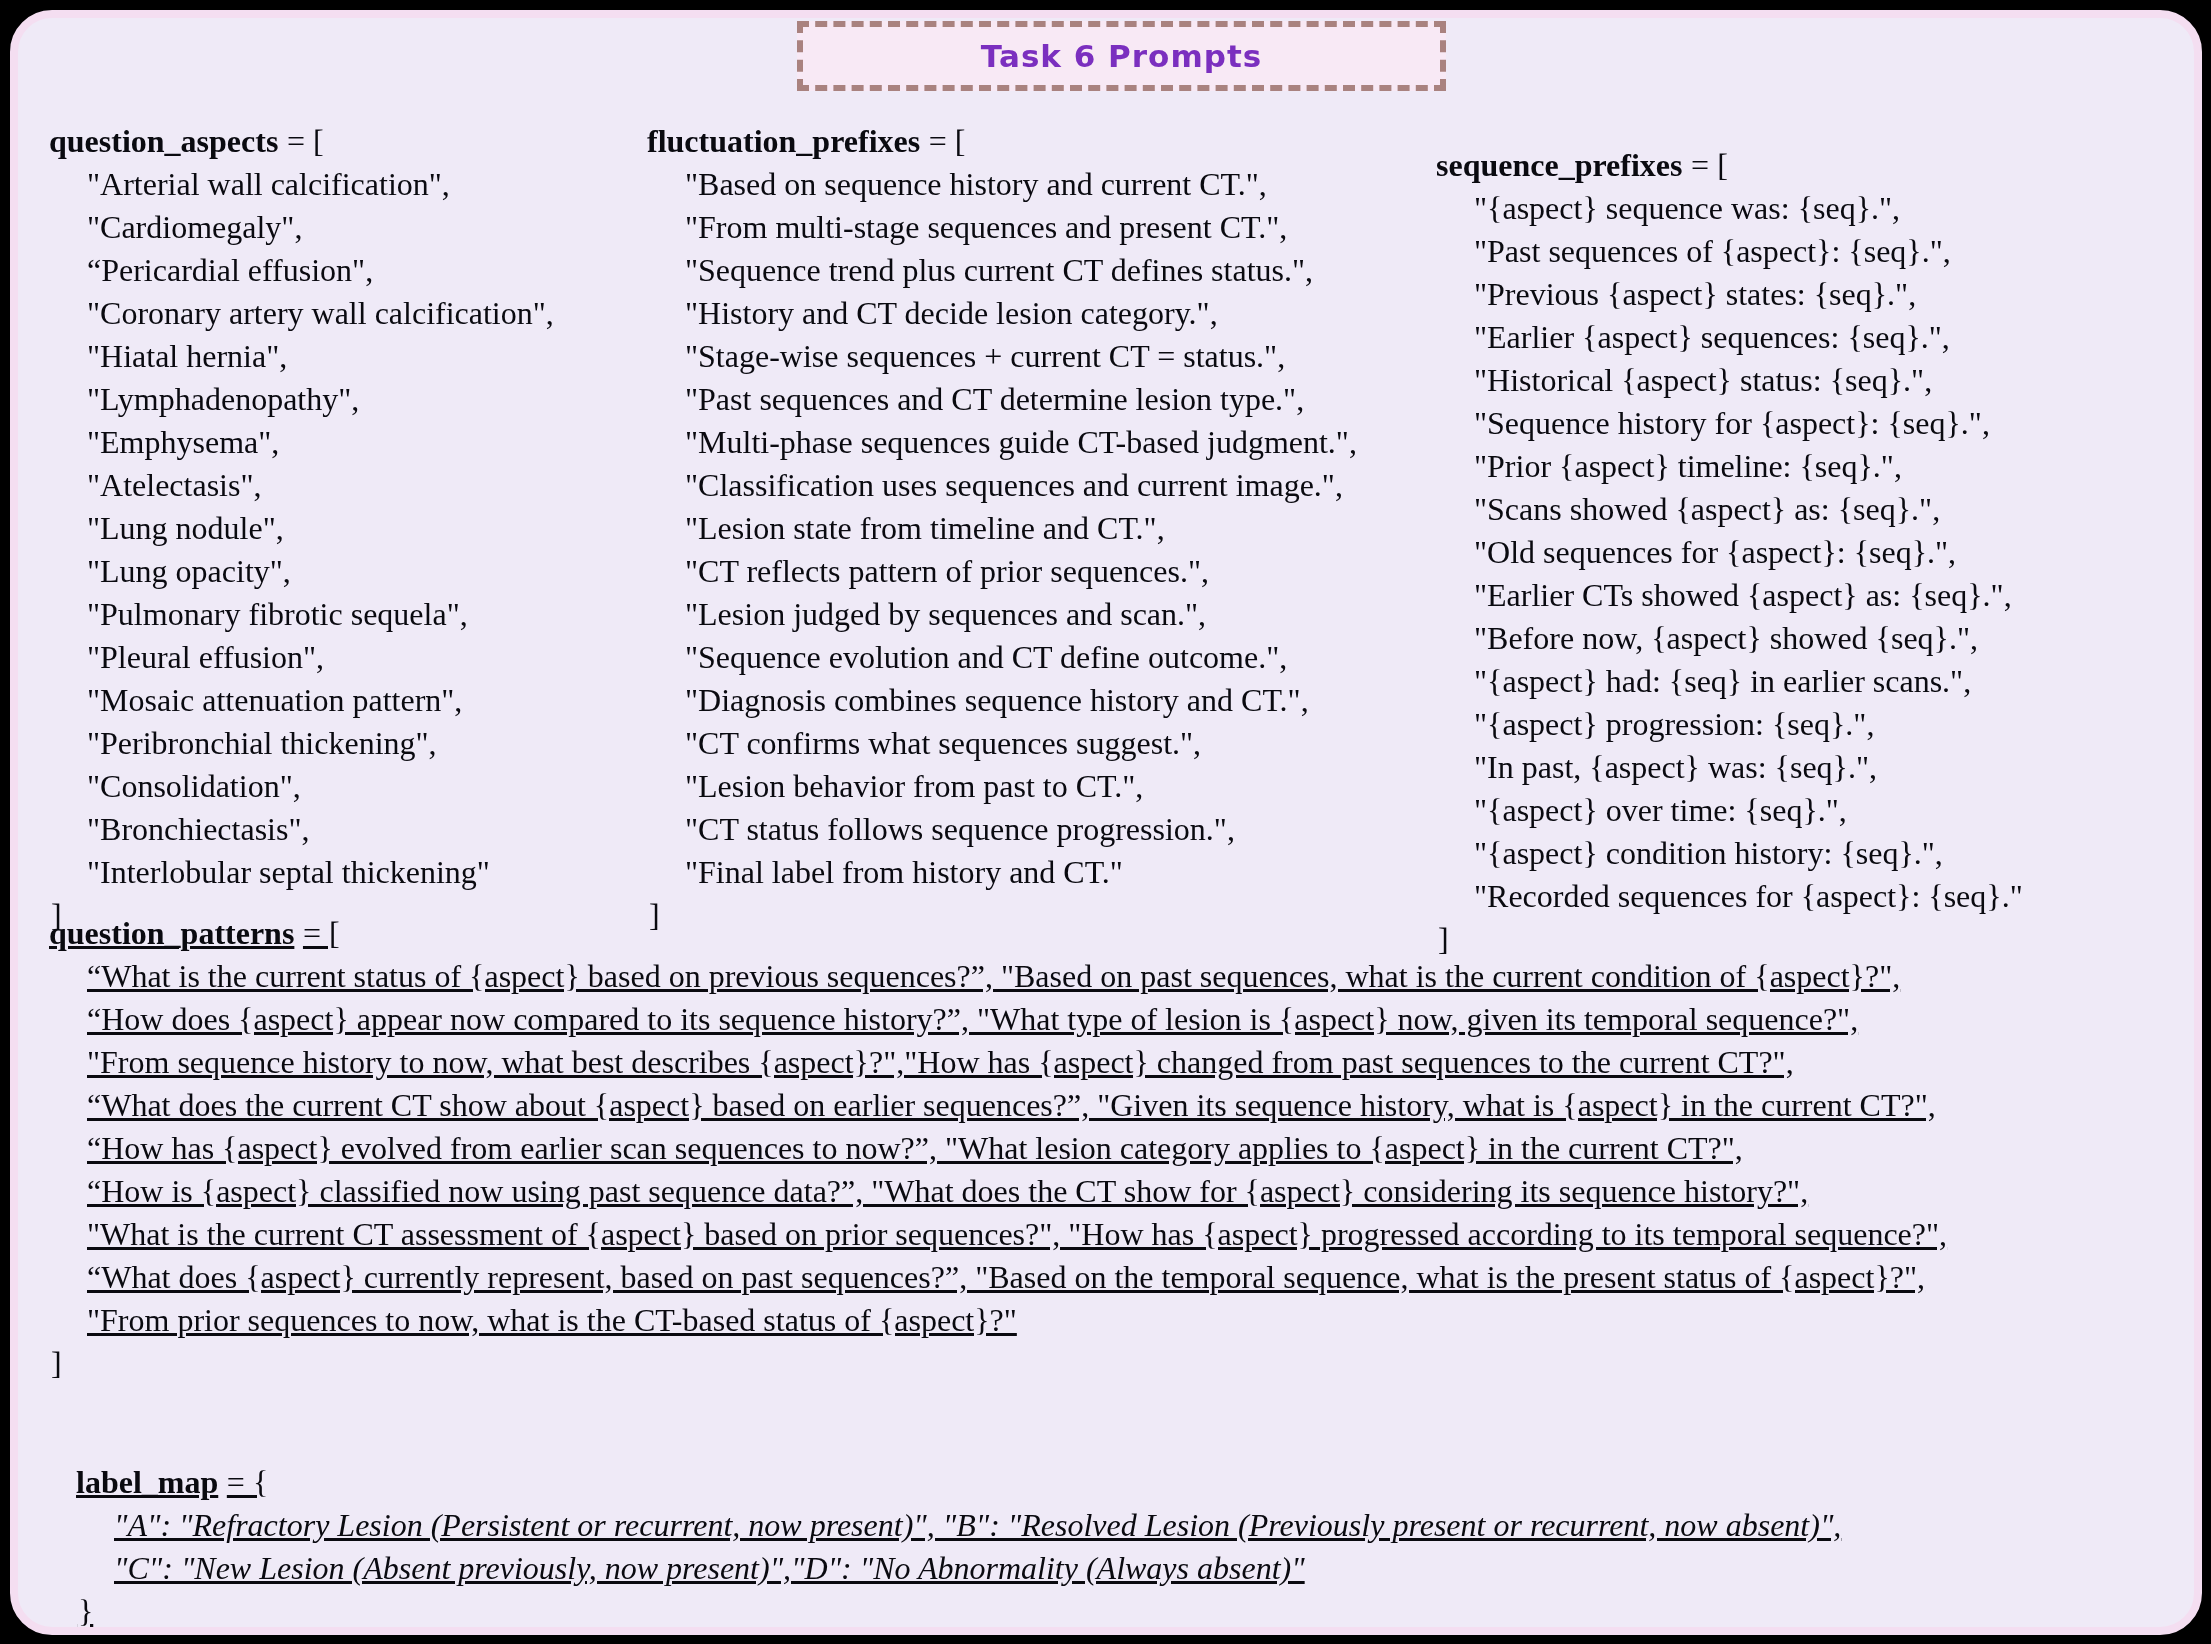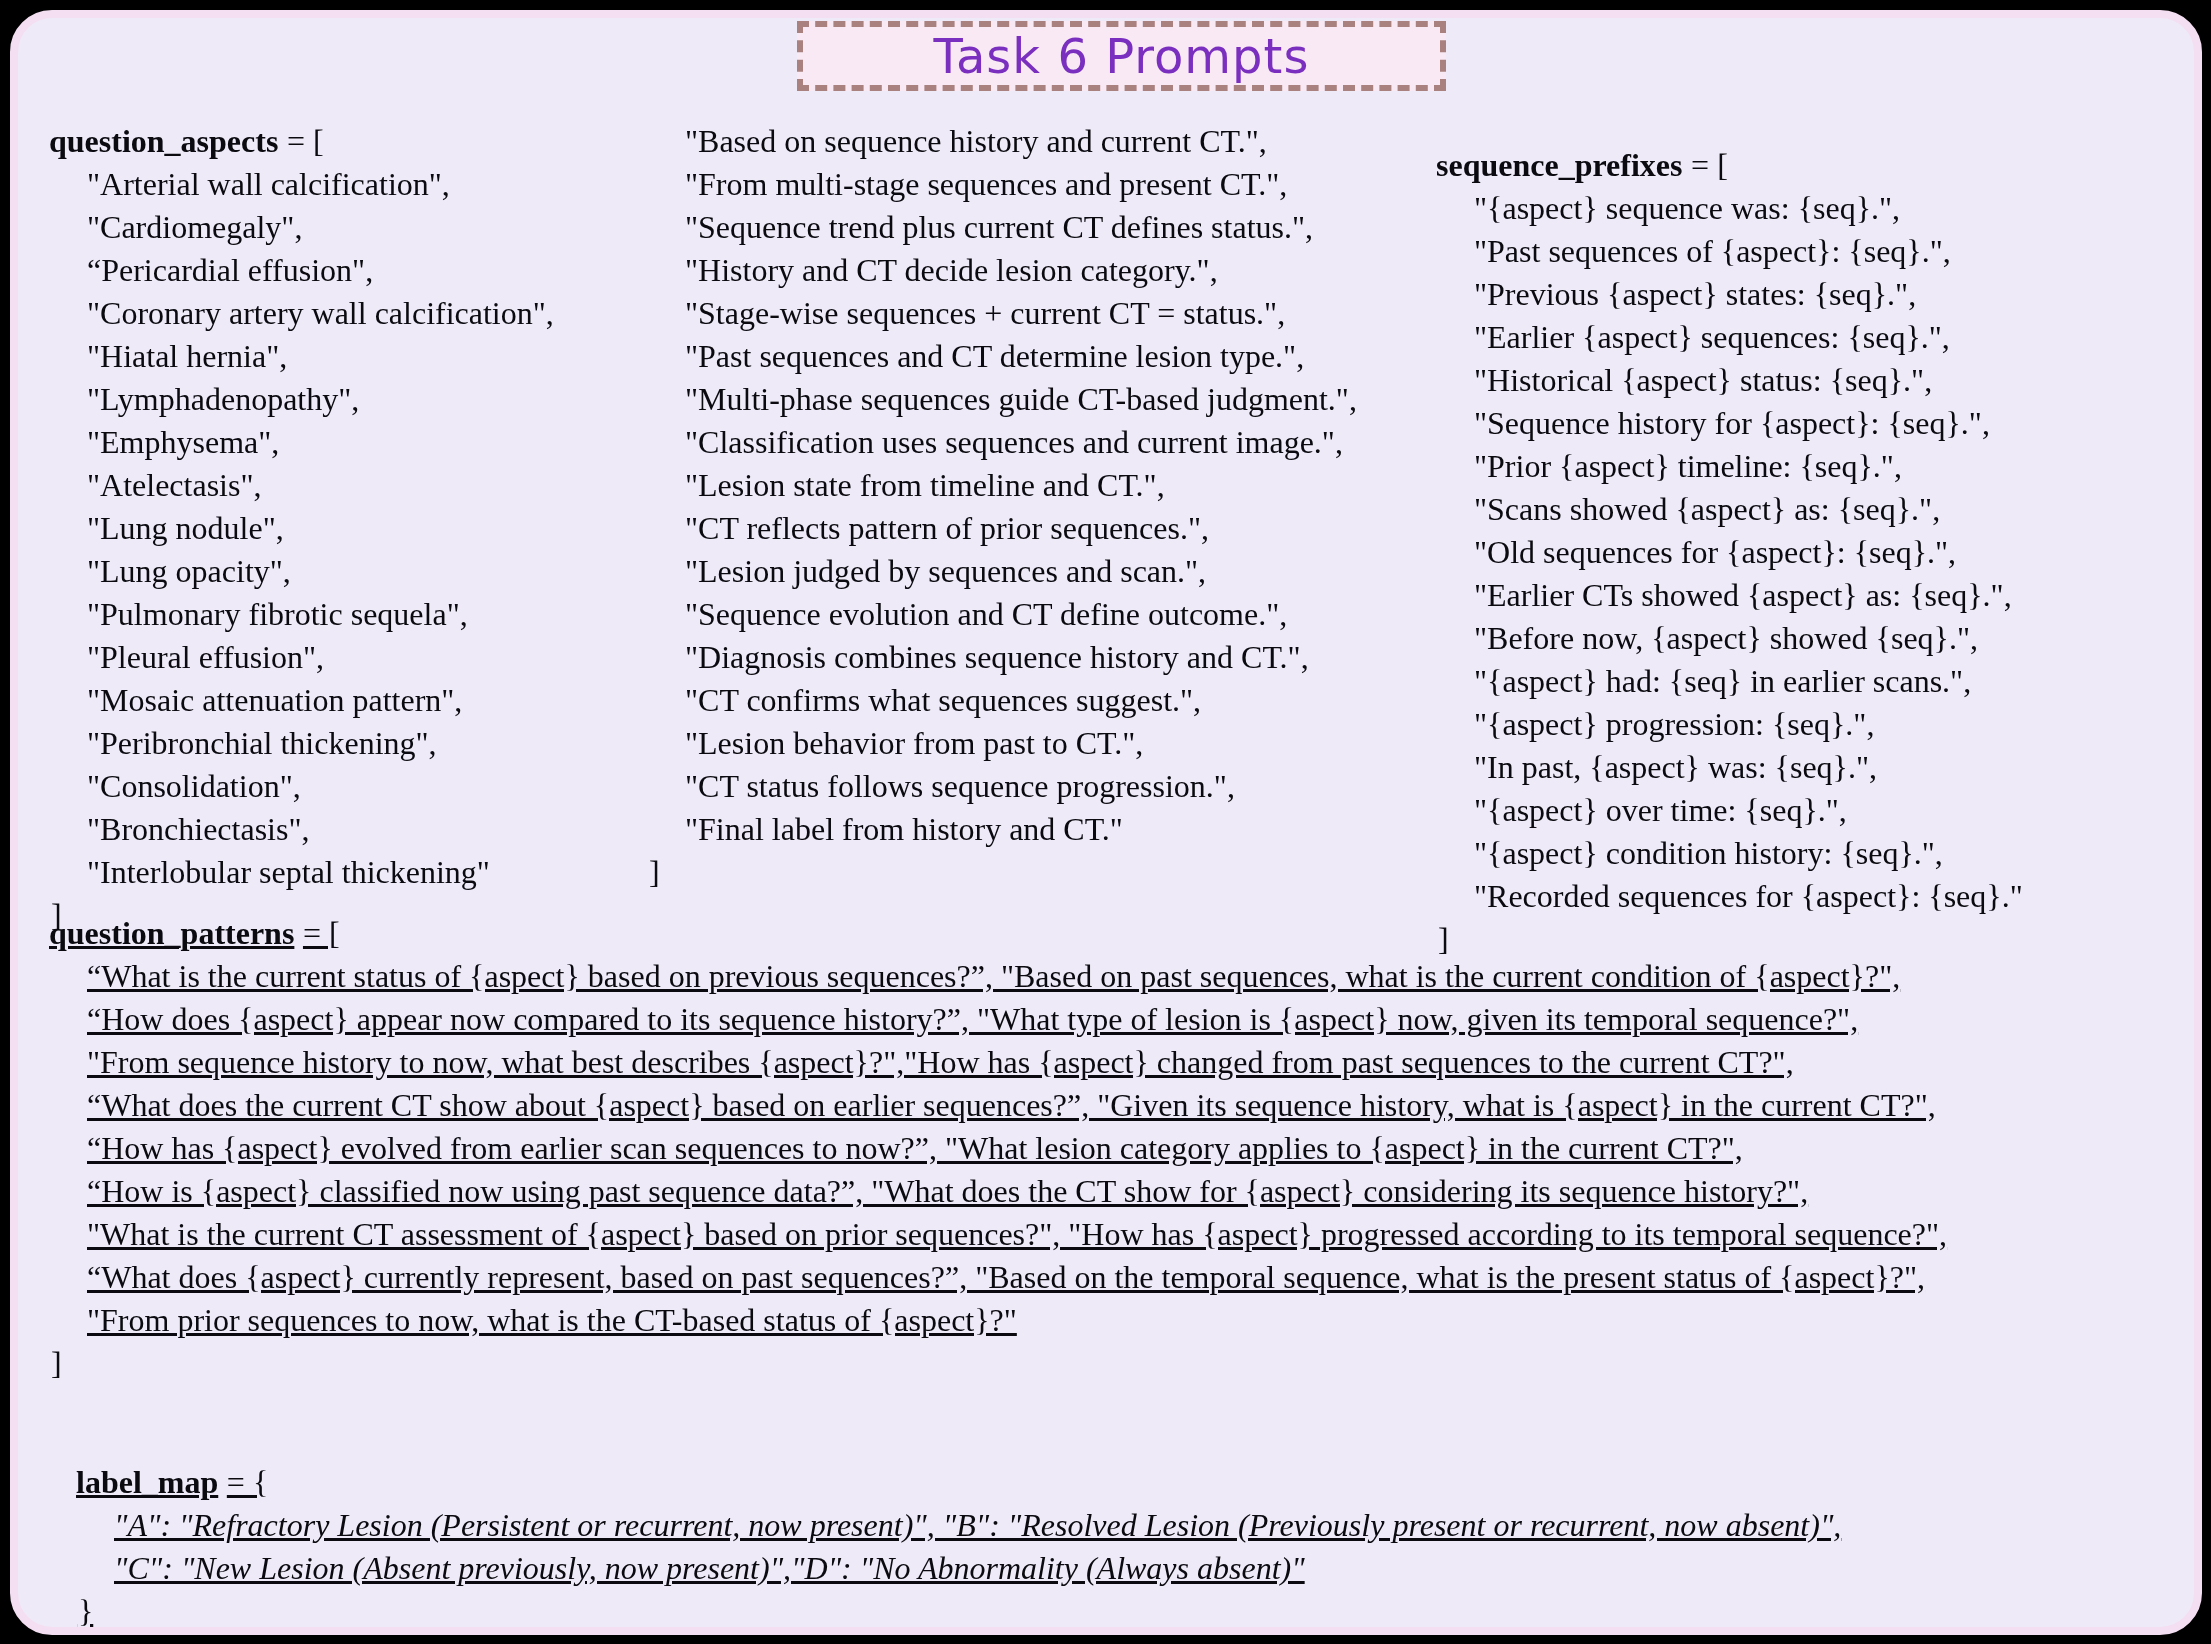--- a/index.html
+++ b/index.html
@@ -31,22 +31,22 @@
   .title-box{
     position:absolute;
     left:797px;top:21px;width:649px;height:70px;
     background:var(--title-box-bg);
     border:6.7px dashed var(--title-box-border);
     box-sizing:border-box;
     display:flex;align-items:center;justify-content:center;
   }
   .title-text{
     font-family:"DejaVu Sans", sans-serif;
-    font-weight:normal;
-    font-size:48px;
+    font-weight:bold;
+    font-size:31px;
     letter-spacing:1px;
     color:var(--title-text);
   }
   .section{
     position:absolute;
     font-size:32px;
     line-height:43px;
     white-space:nowrap;
   }
   .hdr .hname{font-weight:bold;}
@@ -88,20 +88,21 @@
         <div class="line">"Mosaic attenuation pattern",</div>
         <div class="line">"Peribronchial thickening",</div>
         <div class="line">"Consolidation",</div>
         <div class="line">"Bronchiectasis",</div>
         <div class="line">"Interlobular septal thickening"</div>
       </div>
     <div class="closing">]</div>
   </section>
 
   <section class="section" id="sec-fp">
+    <div class="hdr"><span class="hname">fluctuation_prefixes</span><span class="hassign">= [</span></div>
     <div class="items">
         <div class="line">"Based on sequence history and current CT.",</div>
         <div class="line">"From multi-stage sequences and present CT.",</div>
         <div class="line">"Sequence trend plus current CT defines status.",</div>
         <div class="line">"History and CT decide lesion category.",</div>
         <div class="line">"Stage-wise sequences + current CT = status.",</div>
         <div class="line">"Past sequences and CT determine lesion type.",</div>
         <div class="line">"Multi-phase sequences guide CT-based judgment.",</div>
         <div class="line">"Classification uses sequences and current image.",</div>
         <div class="line">"Lesion state from timeline and CT.",</div>

